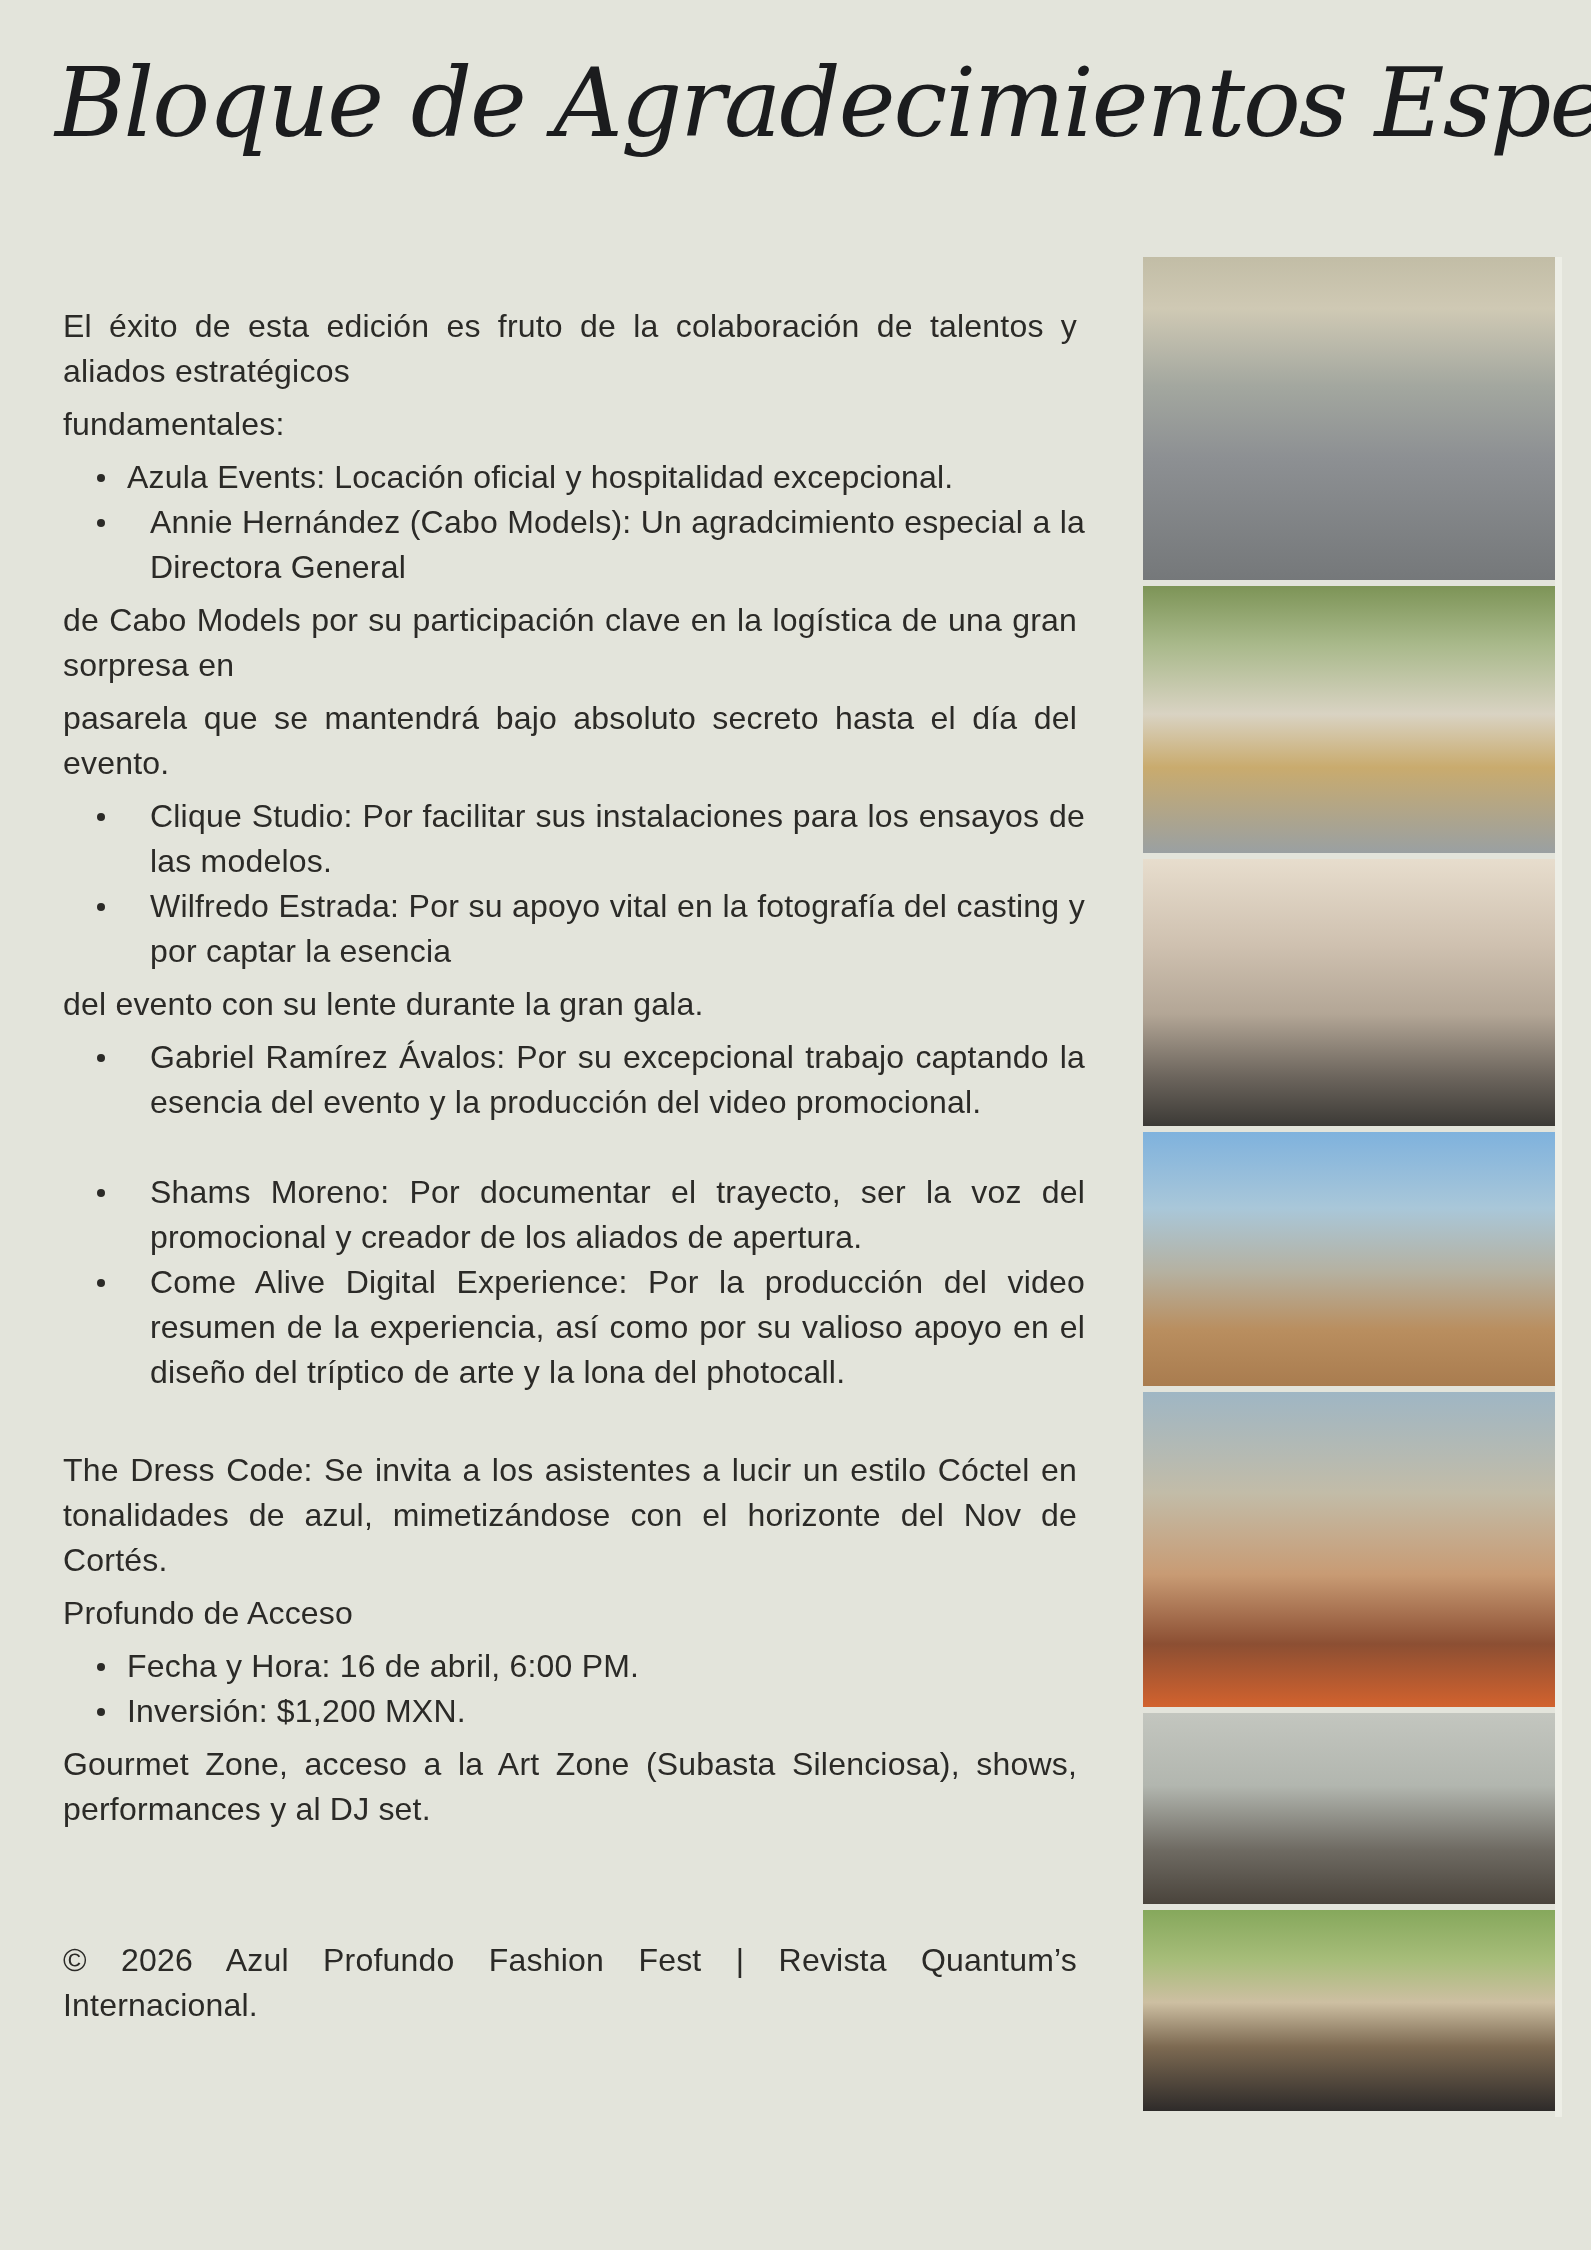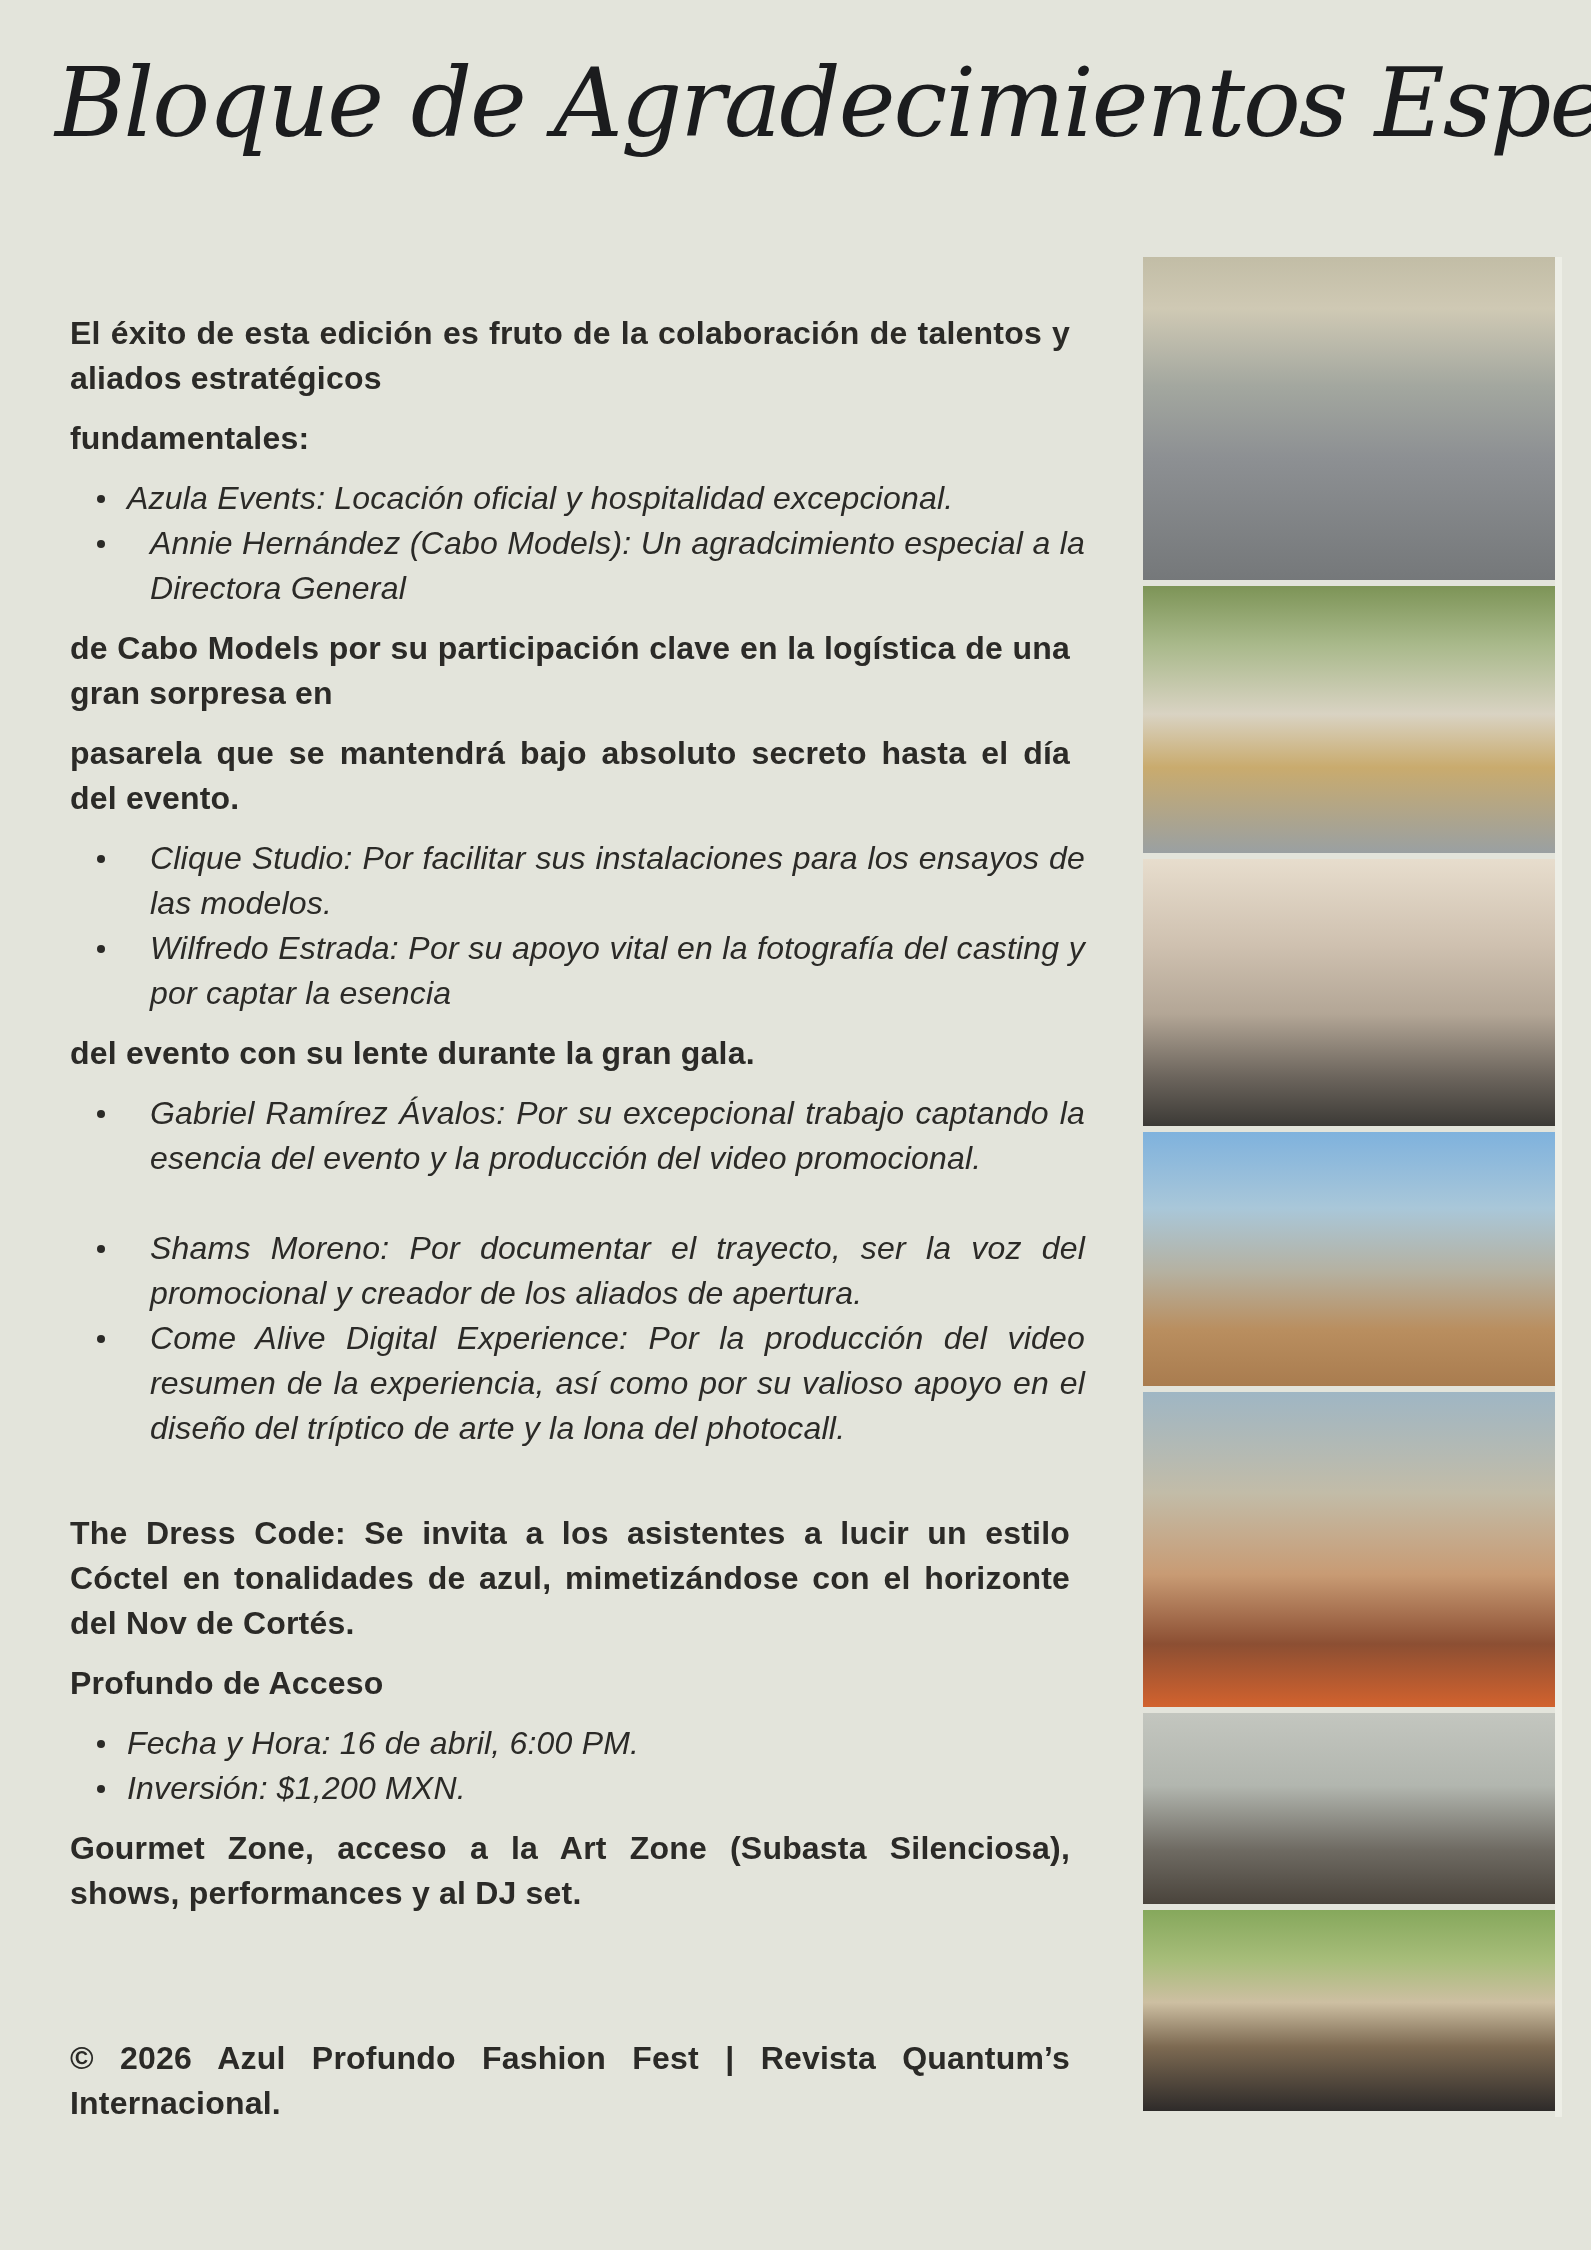--- a/index.html
+++ b/index.html
@@ -28,34 +28,34 @@
   
   #text-col{
     position:absolute;
     left:55px; top:296px;
     width:1030px;
     color:#2b2a27;
     font-size:32px;
     line-height:45px;
     letter-spacing:0.2px;
   }
-  #text-col p.para{ margin:15px;font-weight:bold; }
+  #text-col p.para{ margin:8px; }
   #text-col .j{ text-align:justify; }
   #text-col .li{
     position:relative;
     padding-left:72px;
   }
   #text-col .li .dot{
     position:absolute;
     left:42px; top:19px;
     width:8px; height:8px;
     border-radius:50%;
     background:#2b2a27;
   }
-  #text-col .li .li-text{ display:block;font-style:italic; }
+  #text-col .li .li-text{ display:block; }
   #text-col .li.j .li-text{ text-align:justify;margin-left:23px; }
   #text-col .gap1{ height:45px; }
   #text-col .gap2{ height:90px; }
   
   #photo-col{
     position:absolute;
     left:1143px; top:257px;
     width:412px;
     border-right:7px solid #edeee6;
   }

